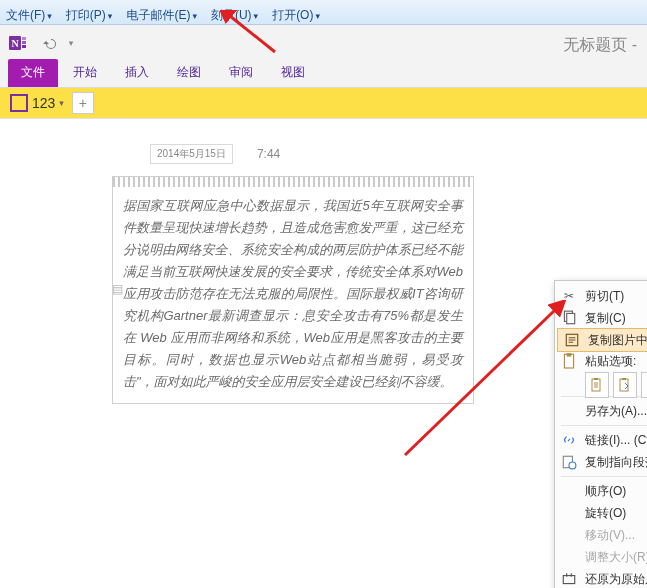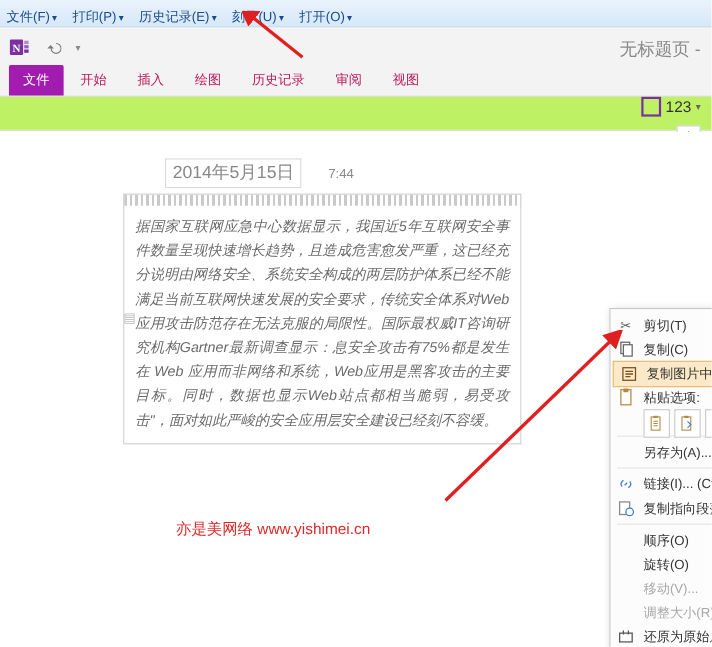--- a/index.html
+++ b/index.html
@@ -10,33 +10,33 @@
   .os-menu .dd{font-size:9px;margin-left:2px;color:#1a4b8c;}
   
   .ribbon{background:#f3f3f3;border-bottom:1px solid #d9d9d9;}
   .ribbon-top{display:flex;align-items:center;height:36px;padding:0 8px;gap:6px;position:relative;}
   .app-icon{width:20px;height:20px;display:flex;align-items:center;justify-content:center;}
   .app-icon svg{width:20px;height:20px;}
   .qat{display:flex;align-items:center;gap:4px;margin-left:6px;}
   .qat-btn{width:18px;height:18px;display:flex;align-items:center;justify-content:center;color:#7b7b7b;}
   .doc-title{position:absolute;right:10px;top:10px;color:#888;font-size:16px;}
   .ribbon-tabs{display:flex;align-items:flex-end;height:26px;padding-left:8px;gap:2px;}
-  .rtab{padding:4px 12px 6px;color:#be185d;cursor:default;border:1px solid transparent;border-bottom:none;}
+  .rtab{padding:4px 12px 6px;color:#4c1d95;cursor:default;border:1px solid transparent;border-bottom:none;}
   .rtab.file{background:#a21caf;color:#fff;border-radius:2px 2px 0 0;}
   
-  .nb-bar{height:30px;background:#bef264;display:flex;align-items:flex-end;padding:0 10px;gap:8px;border-bottom:1px solid #e2e2e2;flex-direction:column;}
+  .nb-bar{height:30px;background:#fde047;display:flex;align-items:center;padding:0 10px;gap:8px;border-bottom:1px solid #e2e2e2;}
   .nb-pick{display:flex;align-items:center;gap:4px;color:#333;font-size:14px;}
   .nb-pick .sq{width:14px;height:14px;border:2px solid #7b2fa0;}
   .nb-pick .dd{font-size:9px;color:#666;}
   .sec-tab{background:#7b2fa0;color:#fff;padding:4px 14px;border-radius:2px 2px 0 0;margin-left:8px;}
   .add-tab{width:20px;height:20px;display:flex;align-items:center;justify-content:center;color:#888;border:1px solid #ccc;background:#fff;font-size:14px;line-height:1;}
   
   .canvas{position:absolute;left:0;right:0;top:120px;bottom:0;background:#fff;}
   .meta{position:absolute;left:150px;top:24px;display:flex;align-items:center;gap:24px;color:#888;}
-  .meta .box{border:1px solid #d9d9d9;padding:2px 6px;font-size:16px;}
+  .meta .box{border:1px solid #d9d9d9;padding:2px 6px;font-size:10px;}
   .note-block{position:absolute;left:112px;top:56px;width:360px;border:1px solid #cfcfcf;font-style:italic;}
   .note-block .grip{height:10px;background:repeating-linear-gradient(90deg,#c9c9c9 0 2px,transparent 2px 5px);}
   .note-block .body{padding:8px 10px 10px;color:#6a6a6a;font-size:13px;line-height:22px;text-align:justify;}
   .drag-handle{position:absolute;left:112px;top:162px;color:#bbb;font-size:12px;}
   .watermark{position:absolute;left:160px;top:352px;color:#e02828;font-size:14px;}
   
   .ctx{position:absolute;left:554px;top:280px;width:200px;background:#fcfcfc;border:1px solid #c8c8c8;box-shadow:2px 3px 8px rgba(0,0,0,.25);padding:4px 0;font-size:12px;}
   .ctx .row{display:flex;align-items:center;height:22px;padding:0 10px 0 6px;gap:8px;color:#333;white-space:nowrap;}
   .ctx .row.hl{background:#fce9c7;border:1px solid #e8b969;margin:-1px 2px;height:22px;}
   .ctx .row .ic{width:16px;height:16px;flex:0 0 16px;display:flex;align-items:center;justify-content:center;color:#555;}
@@ -49,21 +49,21 @@
   .pbtn svg{width:14px;height:16px;}
   
   .arrow{position:absolute;pointer-events:none;}
 </style>
 </head>
 <body>
 
 <div class="os-menu">
   <span><span>文件(F)</span><span class="dd">▾</span></span>
   <span><span>打印(P)</span><span class="dd">▾</span></span>
-  <span><span>历史记录(E)</span><span class="dd">▾</span></span>
+  <span><span>电子邮件(E)</span><span class="dd">▾</span></span>
   <span><span>刻录(U)</span><span class="dd">▾</span></span>
   <span><span>打开(O)</span><span class="dd">▾</span></span>
 </div>
 
 <div class="ribbon">
   <div class="ribbon-top">
     <span class="app-icon">
       <svg viewBox="0 0 20 20">
           <rect x="1" y="3" width="12" height="14" rx="1" fill="#7b2fa0"></rect>
           <text x="7" y="14" text-anchor="middle" fill="#fff" font-size="10" font-family="Segoe UI" font-weight="bold">N</text>
@@ -80,21 +80,20 @@
         </span>
       <span class="qat-btn" style="font-size:9px;color:#888;">▾</span>
     </div>
     <span class="doc-title">无标题页 -</span>
   </div>
   <div class="ribbon-tabs">
     <div class="rtab file">文件</div>
     <div class="rtab">开始</div>
     <div class="rtab">插入</div>
     <div class="rtab">绘图</div>
-    <div class="rtab">历史记录</div>
     <div class="rtab">审阅</div>
     <div class="rtab">视图</div>
   </div>
 </div>
 
 <div class="nb-bar">
   <div class="nb-pick">
     <span class="sq"></span>
     <span style="font-weight:500;">123</span>
     <span class="dd">▾</span>
@@ -108,25 +107,20 @@
     <span>7:44</span>
   </div>
 
   <span class="drag-handle">▤</span>
 
   <div class="note-block">
     <div class="grip"></div>
     <div class="body">据国家互联网应急中心数据显示，我国近5年互联网安全事件数量呈现快速增长趋势，且造成危害愈发严重，这已经充分说明由网络安全、系统安全构成的两层防护体系已经不能满足当前互联网快速发展的安全要求，传统安全体系对Web应用攻击防范存在无法克服的局限性。国际最权威IT咨询研究机构Gartner最新调查显示：息安全攻击有75%都是发生在 Web 应用而非网络和系统，Web应用是黑客攻击的主要目标。同时，数据也显示Web站点都相当脆弱，易受攻击"，面对如此严峻的安全应用层安全建设已经刻不容缓。</div>
   </div>
 
-  <div class="watermark">
-    <span>亦是美网络</span>
-    <span> </span>
-    <span>www.yishimei.cn</span>
-  </div>
 </div>
 
 <div class="ctx">
   <div class="row">
     <span class="ic">✂</span>
     <span class="lab">剪切(T)</span>
   </div>
   <div class="row">
     <span class="ic">
         <svg viewBox="0 0 14 14">

